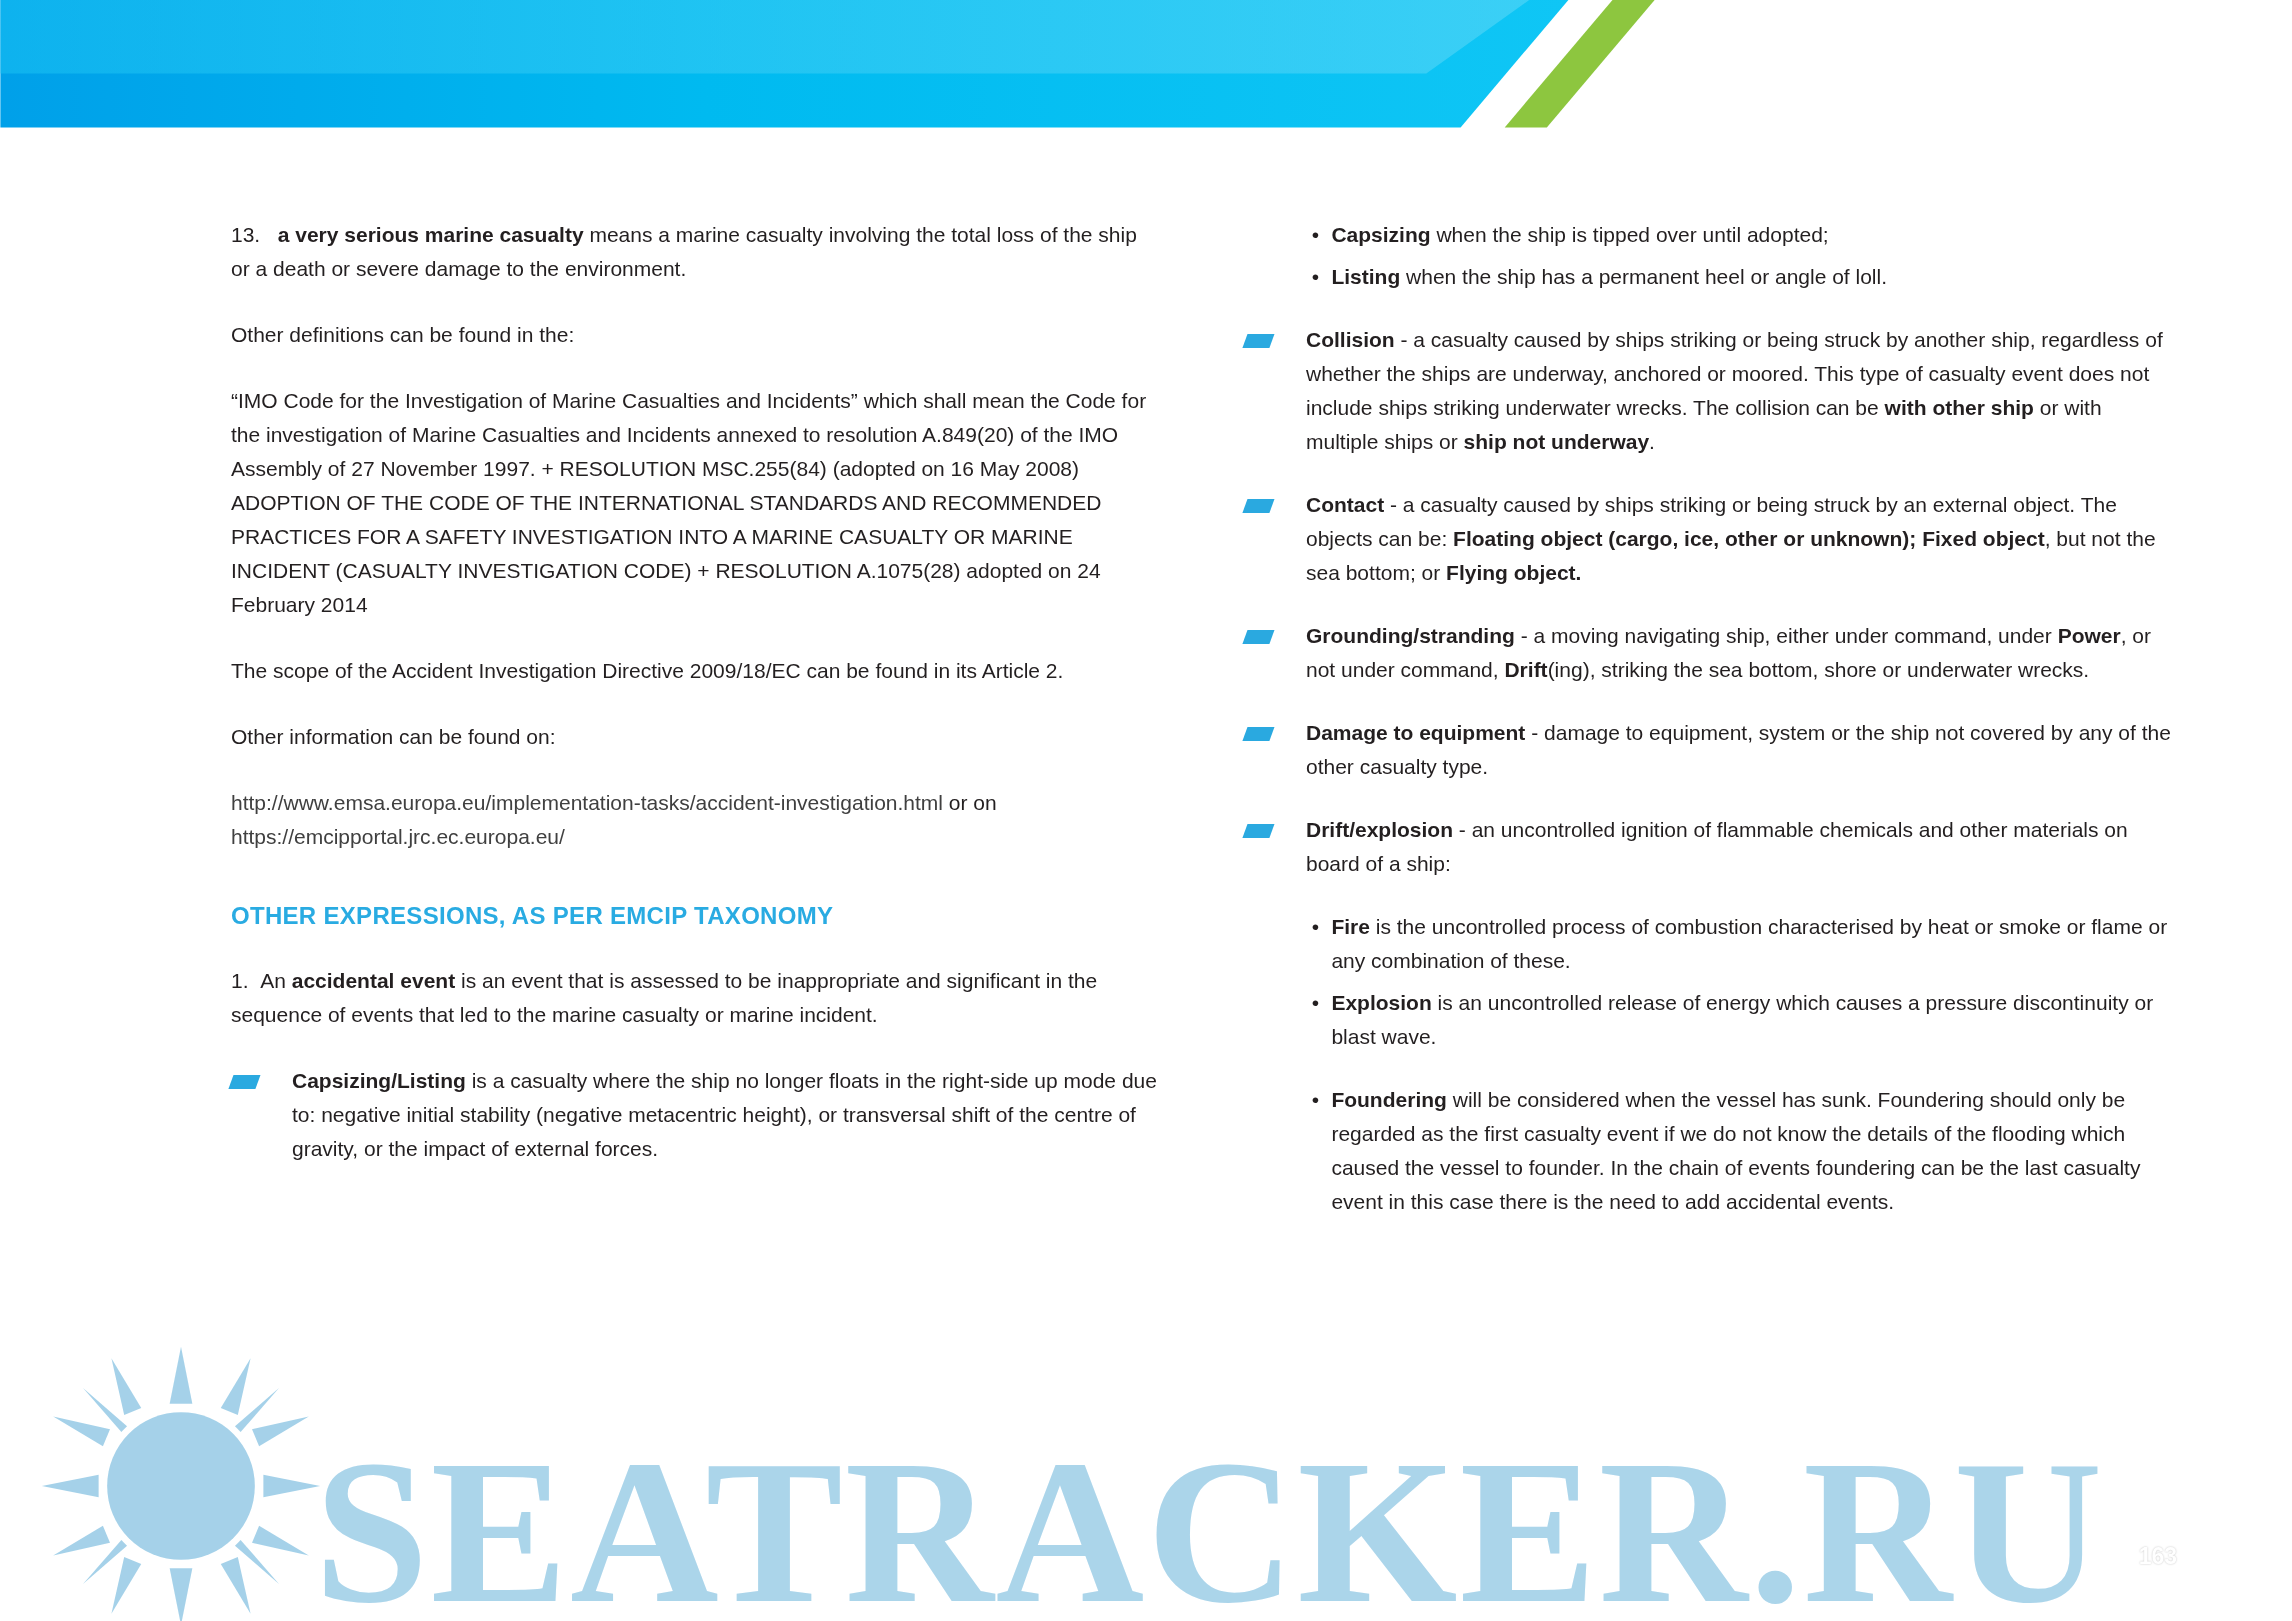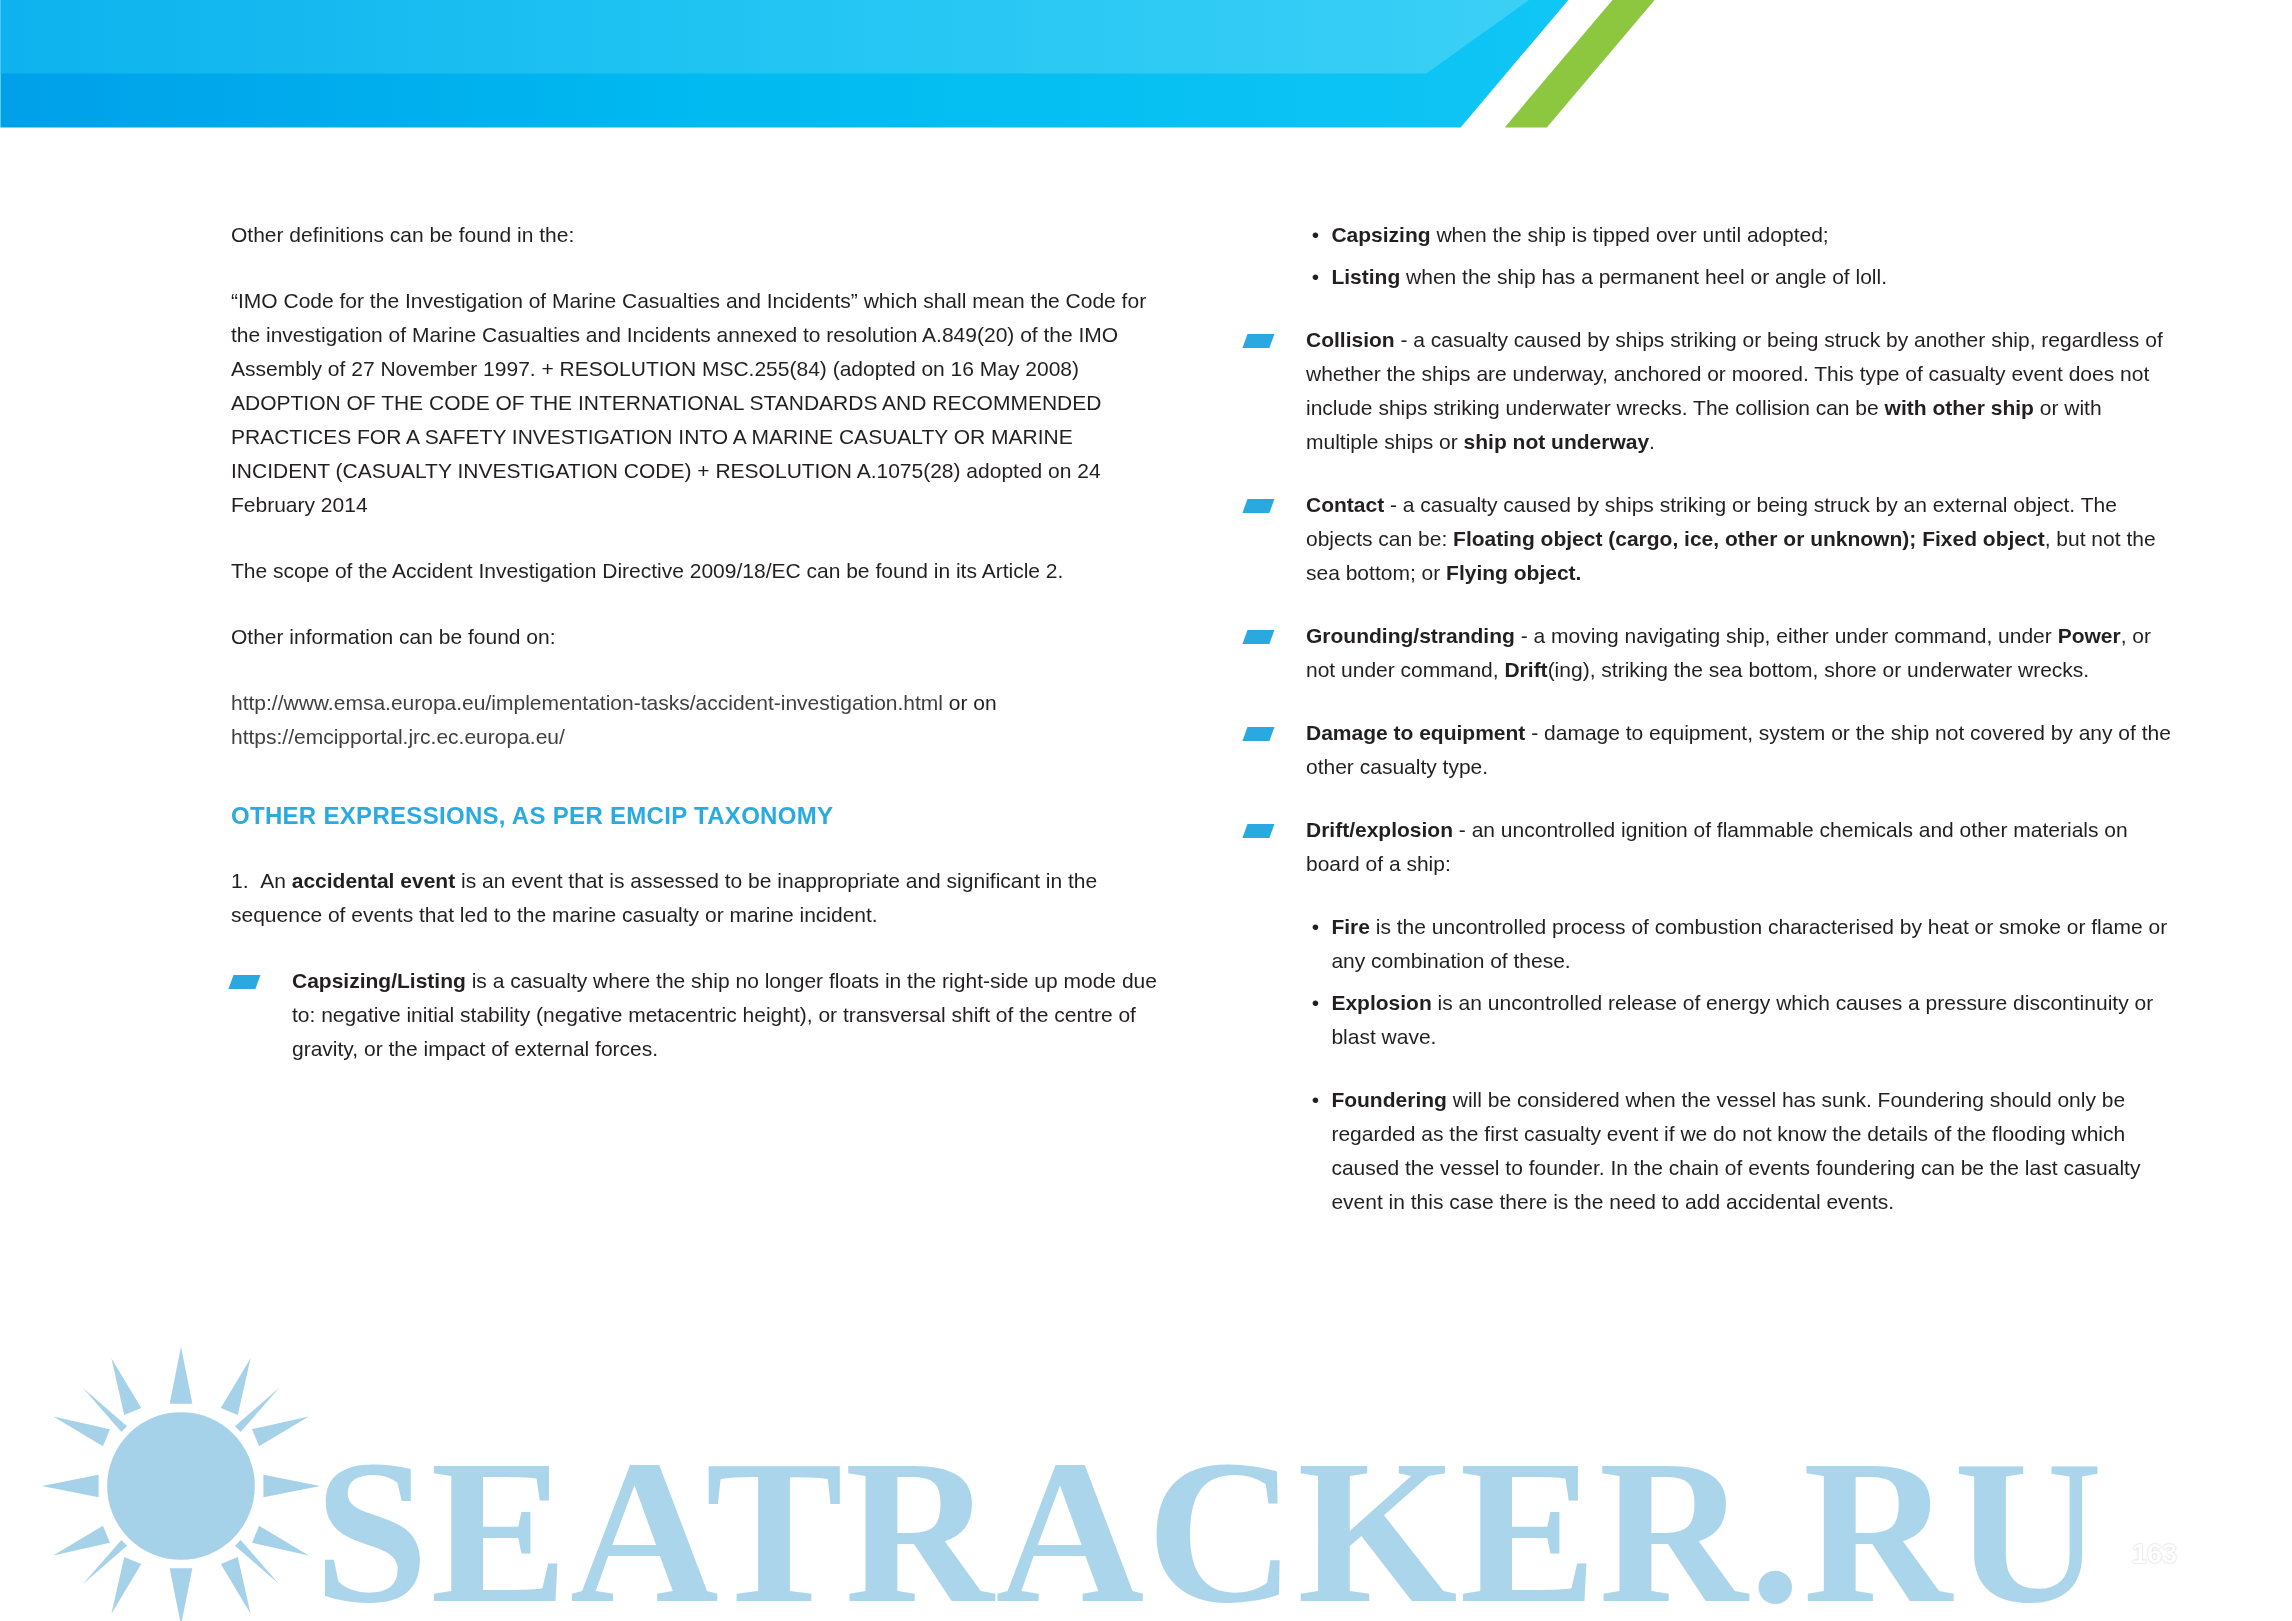--- a/index.html
+++ b/index.html
@@ -92,21 +92,21 @@
   .subgroup-indent .subbullet .dot { left: 7.8px; }
 
   .nobottom { margin-bottom: 0; }
 
   
   .page-number {
     position: absolute;
     right: 116px;
     bottom: 51px;
     color: #ffffff;
-    font-size: 27px;
+    font-size: 23px;
     font-weight: bold;
     text-shadow: 0 0 2px rgba(0,0,0,0.25);
   }
 
   
   .watermark {
     position: absolute;
     left: 0; top: 16px;
     width: 1977px;
     height: 1621px;
@@ -152,20 +152,24 @@
     <path d="M0,0 L1600,0 L1490,130 L0,130 Z" fill="url(#cyanGrad)"></path>
     <path d="M0,0 L1560,0 L1455,75 L0,75 Z" fill="url(#cyanGrad2)" opacity="0.55"></path>
     <path d="M1535,130 L1645,0 L1688,0 L1578,130 Z" fill="#8dc63f"></path>
   </svg>
 </div>
 
 <div class="page">
 
   <div class="col col-left">
 
+    <p class="para">
+      <span>13.</span>&nbsp;&nbsp;
+      <b>a very serious marine casualty</b><span> means a marine casualty involving the total loss of the ship or a death or severe damage to the environment.</span>
+    </p>
 
     <p class="para">Other definitions can be found in the:</p>
 
     <p class="para">“IMO Code for the Investigation of Marine Casualties and Incidents” which shall mean the Code for the investigation of Marine Casualties and Incidents annexed to resolution A.849(20) of the IMO Assembly of 27 November 1997. + RESOLUTION MSC.255(84) (adopted on 16 May 2008) ADOPTION OF THE CODE OF THE INTERNATIONAL STANDARDS AND RECOMMENDED PRACTICES FOR A SAFETY INVESTIGATION INTO A MARINE CASUALTY OR MARINE INCIDENT (CASUALTY INVESTIGATION CODE) + RESOLUTION A.1075(28) adopted on 24 February 2014</p>
 
     <p class="para">The scope of the Accident Investigation Directive 2009/18/EC can be found in its Article 2.</p>
 
     <p class="para">Other information can be found on:</p>
 
     <p class="link-block">

